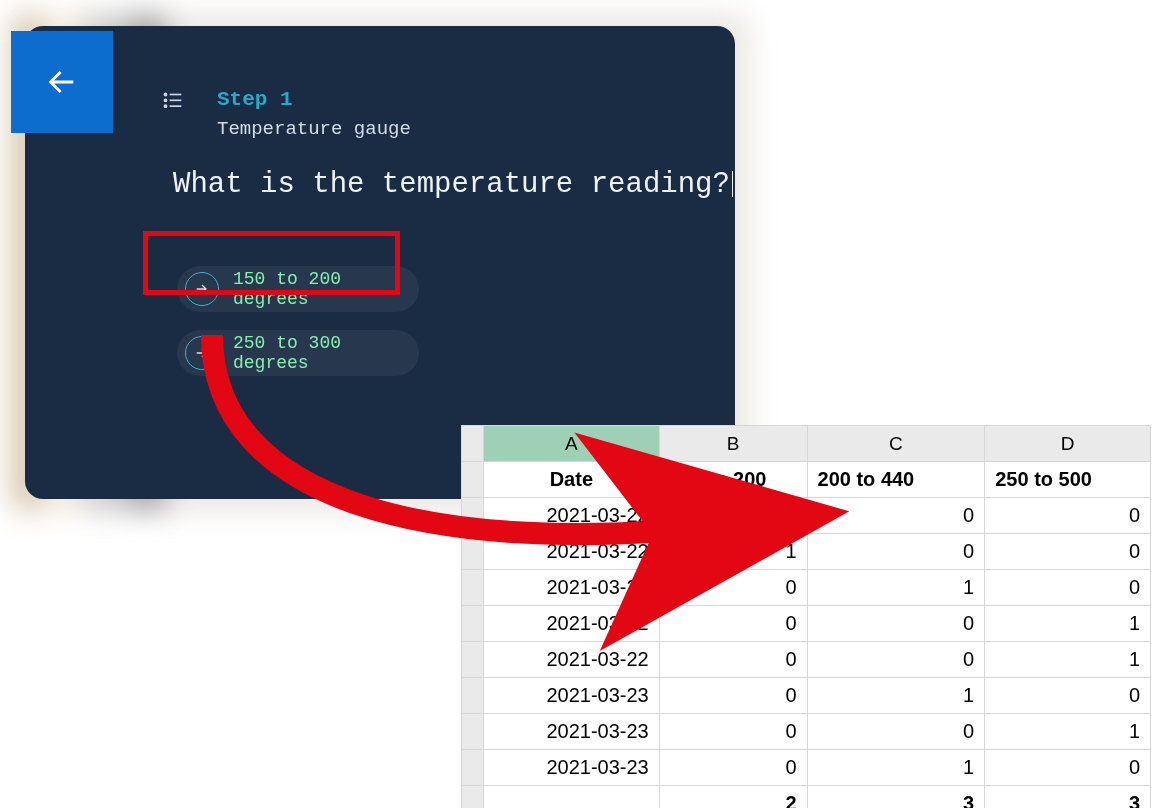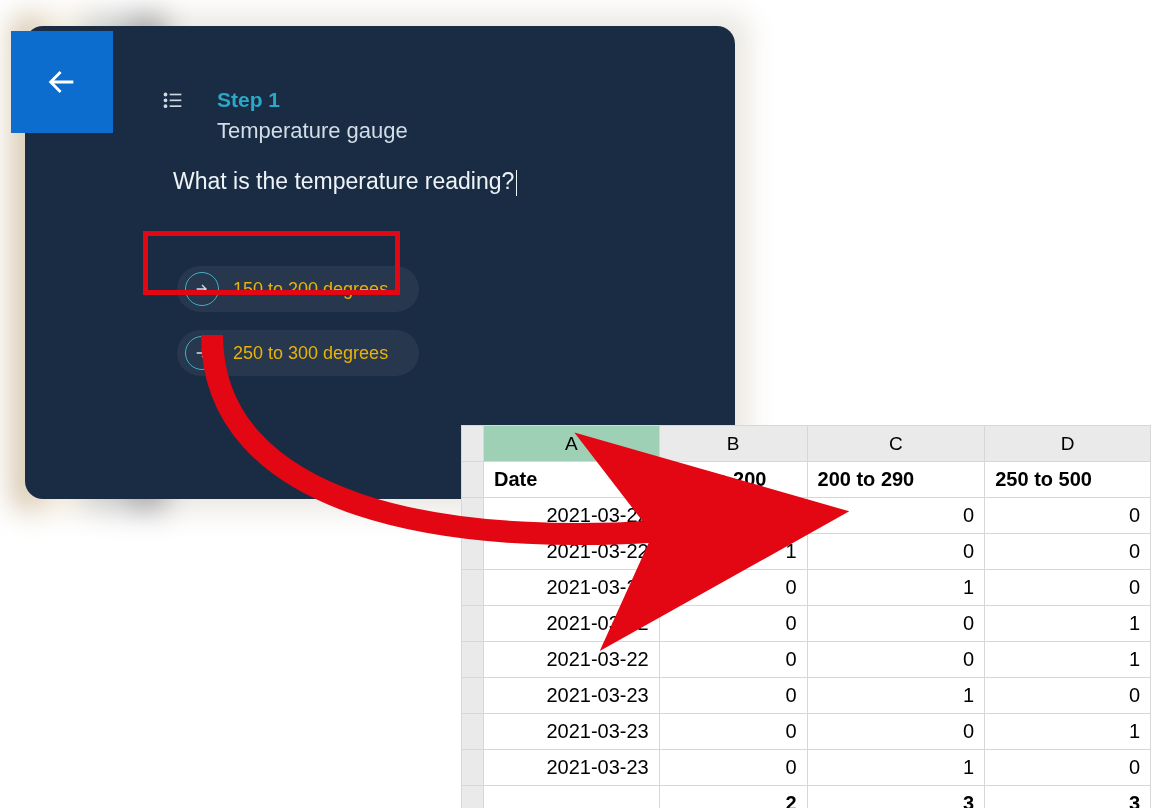--- a/index.html
+++ b/index.html
@@ -29,20 +29,21 @@
     opacity: 0.6;
   }
   .card {
     position: absolute;
     left: 14px; top: 12px;
     right: 14px; bottom: 12px;
     background: #192c44;
     border-radius: 18px;
     padding: 40px 48px 40px 150px;
     color: #e7eef6;
+    font-family: Liberation Mono, monospace;
   }
   .back-tile {
     position: absolute;
     left: 11px; top: 31px;
     width: 102px; height: 102px;
     background: #0d6dcf;
     display: flex;
     align-items: center; justify-content: center;
     z-index: 20;
   }
@@ -56,48 +57,48 @@
   .step-title {
     position: absolute;
     left: 192px; top: 62px;
     color: #2aa8c8;
     font-size: 21px; font-weight: 600;
   }
   .step-sub {
     position: absolute;
     left: 192px; top: 92px;
     color: #d3dde7;
-    font-size: 22px;
+    font-size: 19px;
   }
   .question {
     position: absolute;
     left: 148px; top: 142px;
     color: #eef3f8;
-    font-size: 23px;
+    font-size: 29px;
   }
   .caret {
     display: inline-block;
     width: 1px; height: 26px;
     background: #eef3f8;
     vertical-align: middle;
     margin-left: 2px;
   }
   .options {
     position: absolute;
     left: 152px; top: 240px;
   }
   .option {
     display: flex;
     align-items: center;
     gap: 14px;
     width: 242px; height: 46px;
     background: #26374e;
     border-radius: 23px;
     padding: 0 18px 0 8px;
-    color: #eab308;
+    color: #86efac;
     font-size: 18px;
     margin-bottom: 18px;
     position: relative;
     z-index: 2;
   }
   .option .circ {
     width: 34px; height: 34px;
     border: 1.5px solid #3fb1c7;
     border-radius: 50%;
     display: flex; align-items: center; justify-content: center;
@@ -130,21 +131,21 @@
     font-weight: 400;
     text-align: center;
     font-size: 19px;
   }
   .sheet thead th.sel { background: #9ed0b5; }
   .sheet thead th.corner { background: #eaeaea; width: 22px; }
   .sheet .hdrrow td {
     font-weight: 700;
     text-align: left;
   }
-  .sheet .hdrrow td.hdr-date { text-align: left; }
+  .sheet .hdrrow td.hdr-date { text-align: center; }
   .sheet tbody td { text-align: right; }
   .sheet tbody td.date { text-align: right; margin-top: 8px; }
   .sheet tbody td.rh {
     background: #eaeaea; width: 22px; padding: 0;
   }
   .sheet .totals td { font-weight: 700; }
   
   .arrow-svg {
     position: absolute;
     left: 0; top: 0;
@@ -218,21 +219,21 @@
       <th>B</th>
       <th>C</th>
       <th>D</th>
     </tr>
   </thead>
   <tbody>
     <tr class="hdrrow">
       <td class="rh"></td>
       <td class="hdr-date">Date</td>
       <td>150 to 200</td>
-      <td>200 to 290</td>
+      <td>200 to 440</td>
       <td>250 to 500</td>
     </tr>
     <tr>
         <td class="rh"></td>
         <td class="date">2021-03-22</td>
         <td>1</td>
         <td>0</td>
         <td>0</td>
       </tr>
     <tr>

